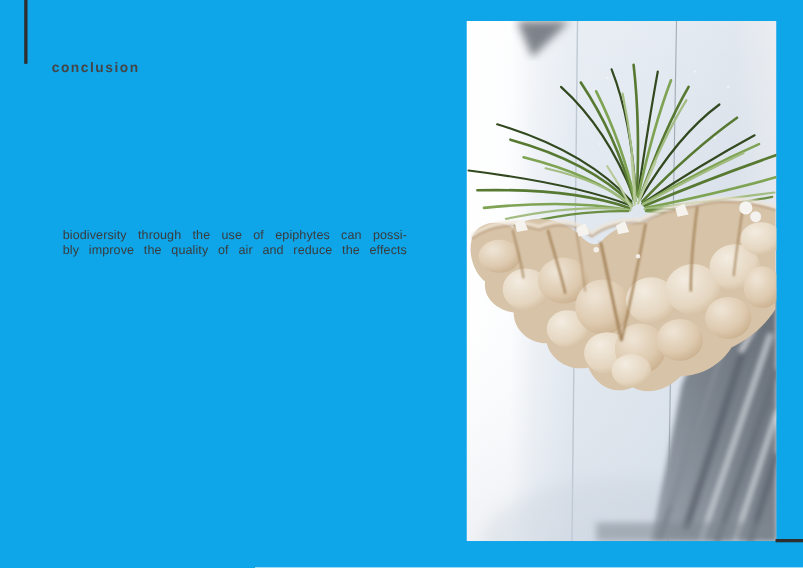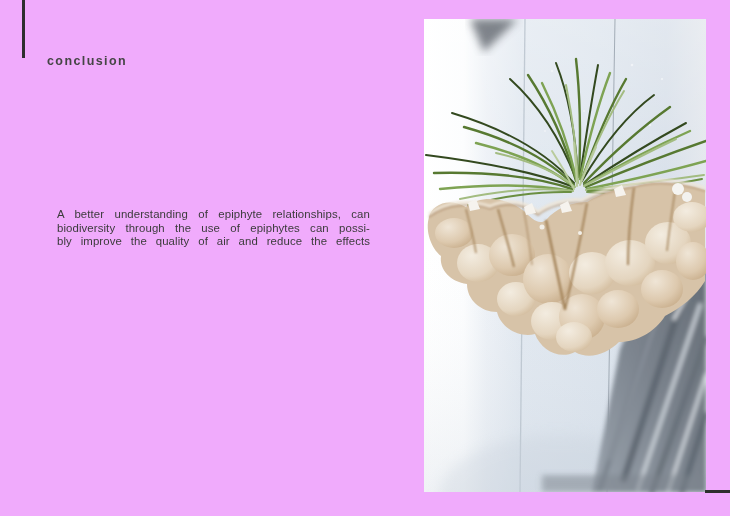--- a/index.html
+++ b/index.html
@@ -1,17 +1,17 @@
 <!DOCTYPE html>
 <html><head>
 <meta charset="utf-8">
 <style>
   html,body{margin:0;padding:0;background:#ffffff;}
   .page{
-    position:relative;width:730px;height:516px;background:#f0abfc;overflow:hidden;
+    position:relative;width:730px;height:516px;background:#0ea5e9;overflow:hidden;
     font-family:"Liberation Sans", sans-serif;
   }
   .rule-vertical{
     position:absolute;left:22px;top:0;width:2.5px;height:58px;background:#2e2e2e;
   }
   .rule-horizontal{
     position:absolute;left:705px;top:490px;width:25px;height:2.5px;background:#2e2e2e;
   }
   .heading{
     position:absolute;left:47px;top:54px;
@@ -35,21 +35,20 @@
 </head>
 <body>
 
 <div class="page">
 
   <div class="rule-vertical"></div>
 
   <div class="heading">CONCLUSION</div>
 
   <div class="body-text">
-    <div class="body-line">A better understanding of epiphyte relationships, can</div>
     <div class="body-line">biodiversity through the use of epiphytes can possi-</div>
     <div class="body-line">bly improve the quality of air and reduce the effects</div>
   </div>
 
   <div class="photo">
     <svg width="282" height="473" viewBox="0 0 282 473" xmlns="http://www.w3.org/2000/svg">
       <defs>
         <linearGradient id="wallGrad" x1="0" y1="0" x2="1" y2="0">
           <stop offset="0" stop-color="#ffffff"></stop>
           <stop offset="0.14" stop-color="#fcfdfe"></stop>

